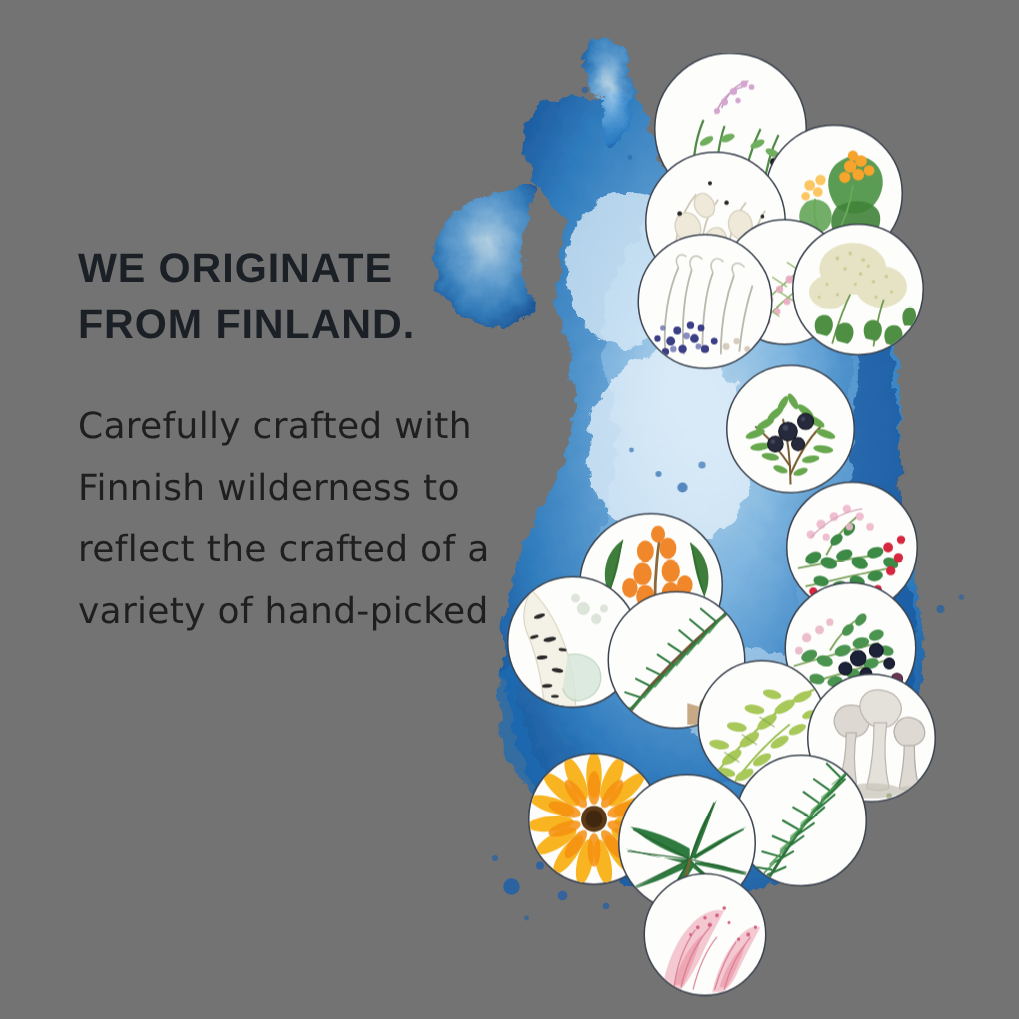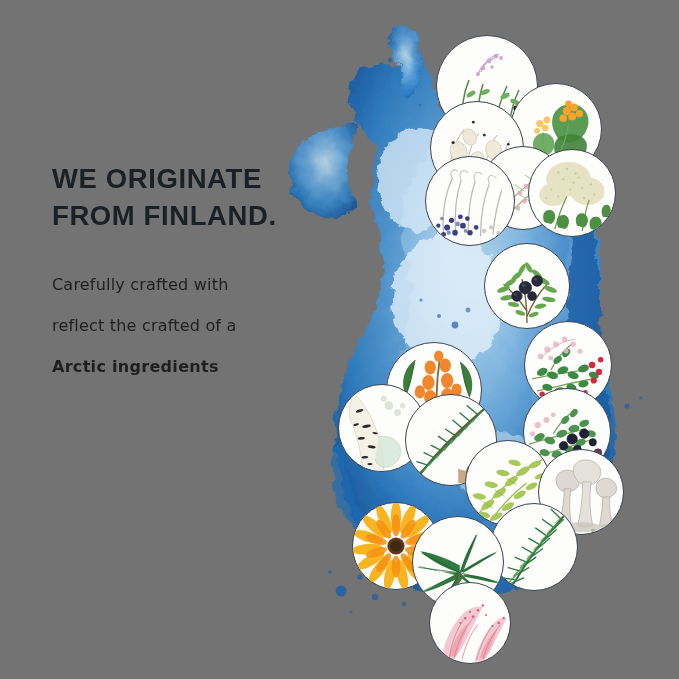--- a/index.html
+++ b/index.html
@@ -33,21 +33,21 @@
     font-weight: bold;
     font-size: 27.5px;
     line-height: 37px;
     letter-spacing: 0.6px;
     color: #1b2026;
     margin: 0 0 30px 0;
     white-space: pre-line;
   }
   .body-line {
     font-family: "DejaVu Sans", sans-serif;
-    font-size: 16px;
+    font-size: 24px;
     line-height: 41px;
     letter-spacing: 0.2px;
     color: #1f1f1f;
     white-space: nowrap;
   }
   .body-line.strong {
     font-weight: bold;
     letter-spacing: 0.3px;
   }
 
@@ -804,18 +804,19 @@
           <circle cx="70" cy="40" r="1.3"></circle>
       </g>
     </svg>
   </div>
 
   <div id="copy-block">
     <h1 id="headline">WE ORIGINATE
 FROM FINLAND.</h1>
     <div>
       <div class="body-line">Carefully crafted with</div>
+      <div class="body-line">Finnish wilderness to</div>
       <div class="body-line">reflect the crafted of a</div>
-      <div class="body-line strong">Arctic ingredients</div>
+      <div class="body-line">variety of hand-picked</div>
     </div>
   </div>
 
 </div>
 
 </body></html>

